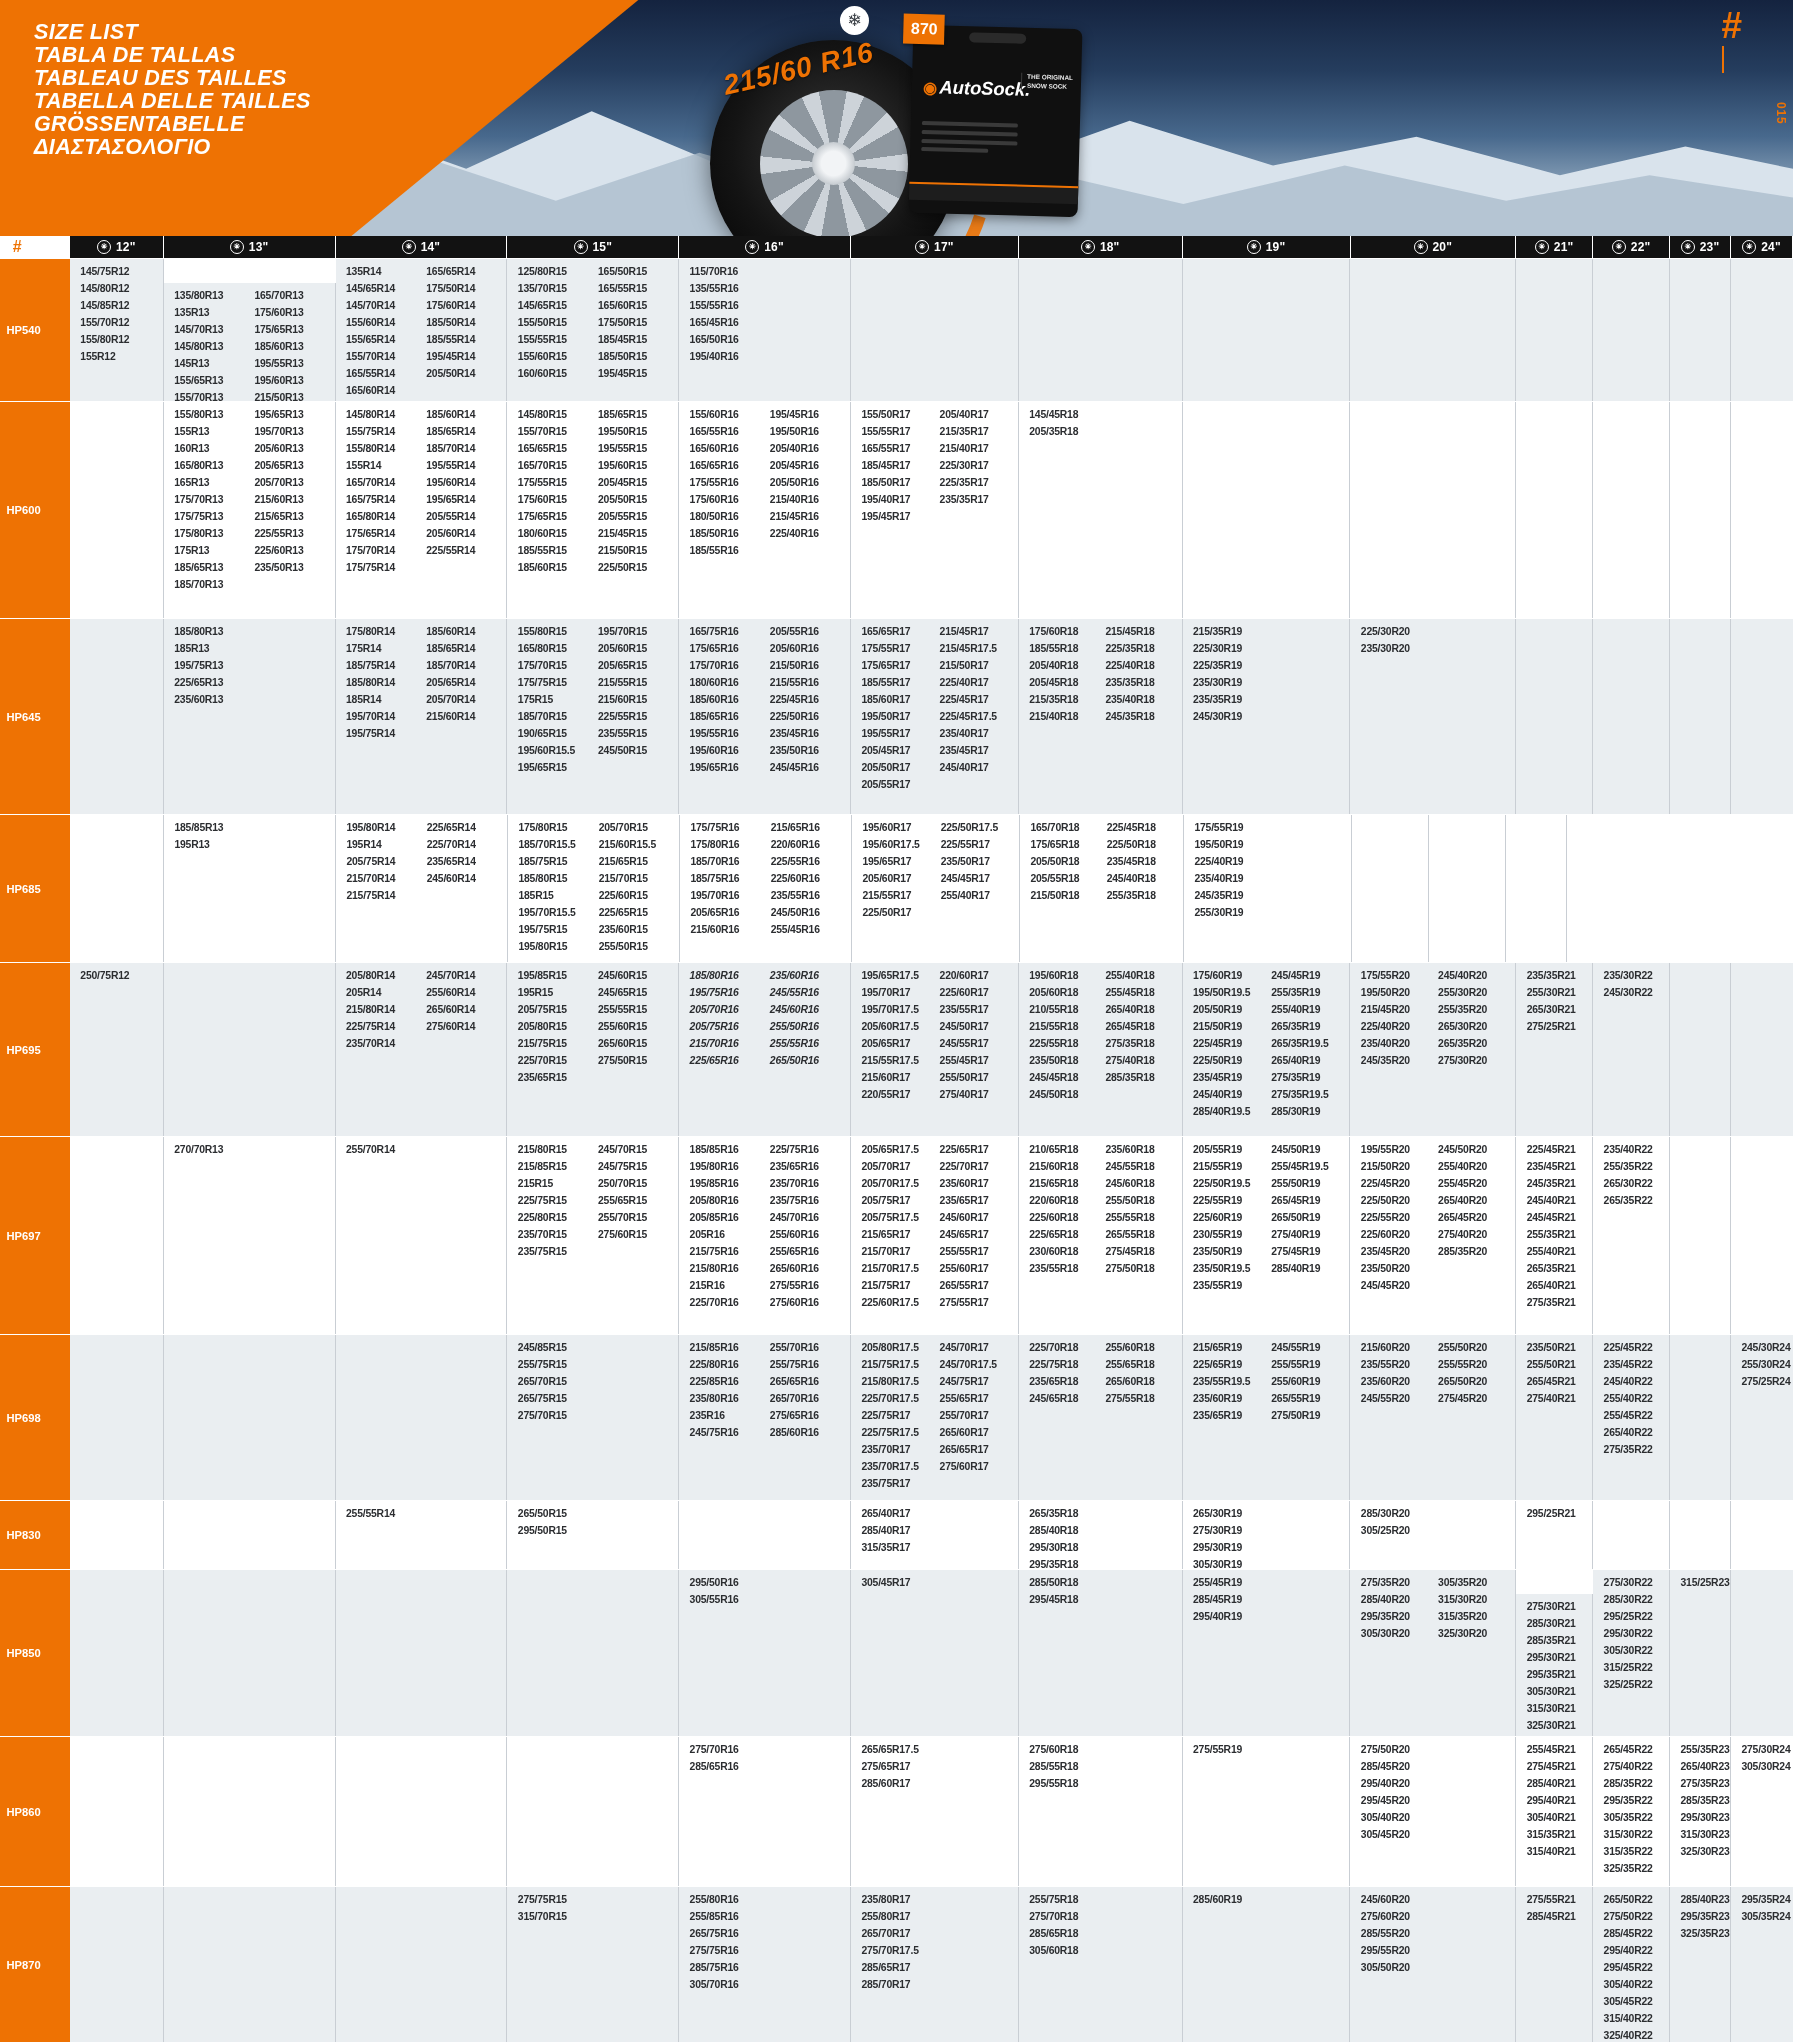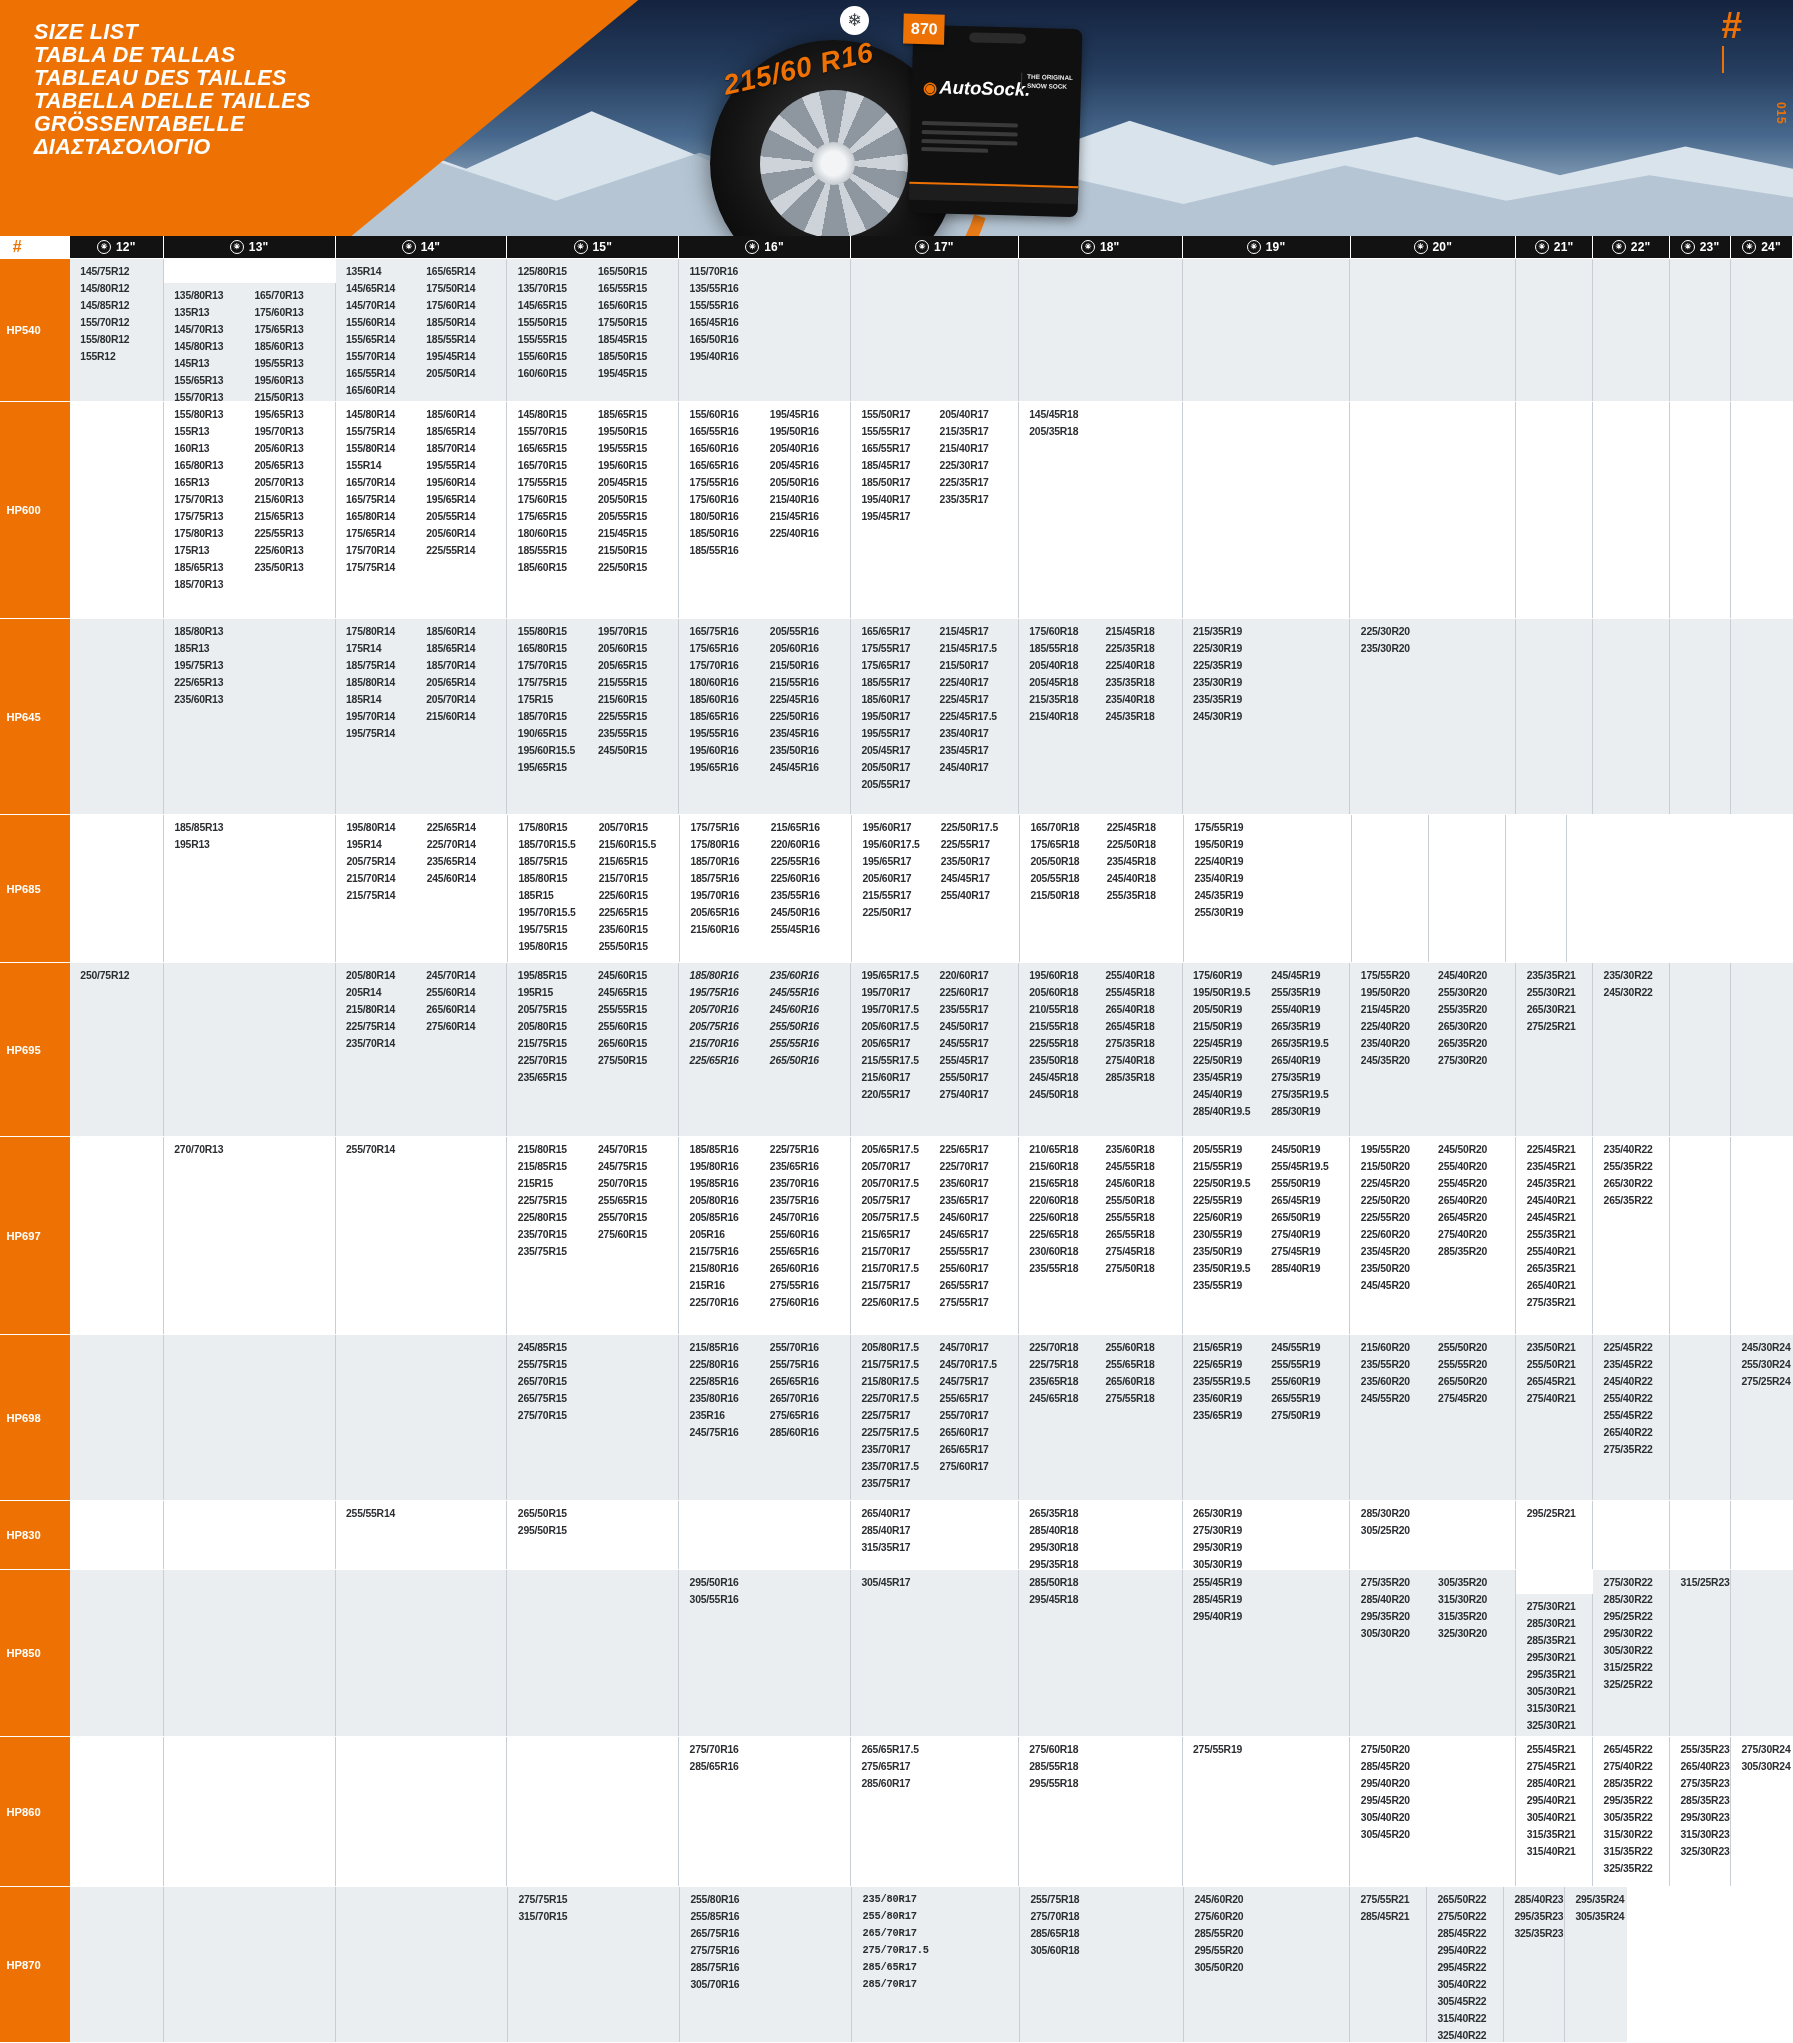--- a/index.html
+++ b/index.html
@@ -1356,36 +1356,41 @@
       <div class="dcell wide" style="width: 172px;">
         <div class="subcol">
           <div class="entry">255/80R16</div>
           <div class="entry">255/85R16</div>
           <div class="entry">265/75R16</div>
           <div class="entry">275/75R16</div>
           <div class="entry">285/75R16</div>
           <div class="entry">305/70R16</div>
         </div>
       </div>
-      <div class="dcell wide" style="width: 168px; font-family: Liberation Mono, monospace;">
+      <div class="dcell wide" style="width: 168px;">
         <div class="subcol">
           <div class="entry">235/80R17</div>
           <div class="entry">255/80R17</div>
           <div class="entry">265/70R17</div>
           <div class="entry">275/70R17.5</div>
           <div class="entry">285/65R17</div>
           <div class="entry">285/70R17</div>
         </div>
       </div>
       <div class="dcell wide" style="width: 164px;">
         <div class="subcol">
           <div class="entry">255/75R18</div>
           <div class="entry">275/70R18</div>
           <div class="entry">285/65R18</div>
           <div class="entry">305/60R18</div>
+        </div>
+      </div>
+      <div class="dcell wide" style="width: 168px;">
+        <div class="subcol">
+          <div class="entry">285/60R19</div>
         </div>
       </div>
       <div class="dcell wide" style="width: 166px;">
         <div class="subcol">
           <div class="entry">245/60R20</div>
           <div class="entry">275/60R20</div>
           <div class="entry">285/55R20</div>
           <div class="entry">295/55R20</div>
           <div class="entry">305/50R20</div>
         </div>

